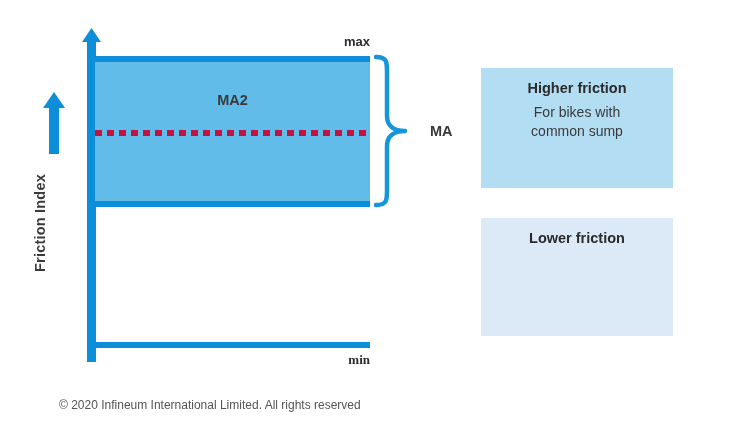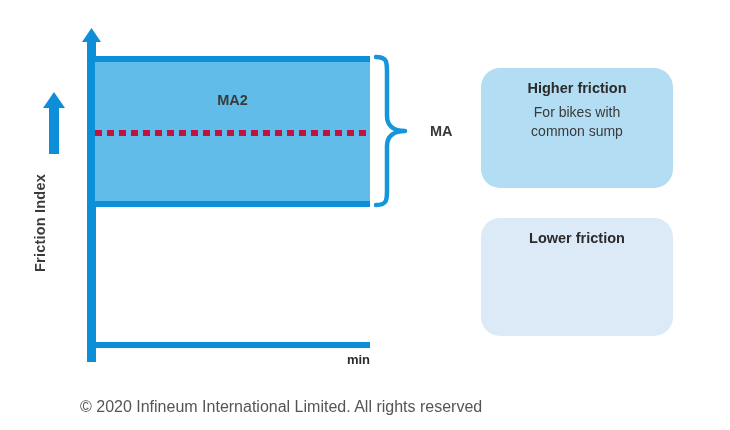--- a/index.html
+++ b/index.html
@@ -112,21 +112,21 @@
   
   .scale-label {
     position: absolute;
     width: 120px;
     text-align: right;
     font-size: 13px;
     font-weight: bold;
     color: #2b2b2b;
   }
   #label-max { left: 250px; top: 34px; }
-  #label-min { left: 250px; top: 352px; }
+  #label-min { left: 250px; top: 352px; font-family: Liberation Serif, serif; }
 
   
   .brace {
     position: absolute;
     left: 374px;
     top: 54px;
     width: 36px;
     height: 154px;
   }
   .brace-label {
@@ -139,21 +139,20 @@
   }
 
   
   .callout {
     position: absolute;
     left: 481px;
     width: 192px;
     box-sizing: border-box;
     padding: 12px 10px 10px;
     text-align: center;
-    border-radius: 19px;
   }
   #callout-higher {
     top: 68px;
     height: 120px;
     background: #b3ddf2;
   }
   #callout-lower {
     top: 218px;
     height: 118px;
     background: #dceaf8;
@@ -168,23 +167,22 @@
     font-size: 14px;
     line-height: 19px;
     color: #3a3a3a;
   }
 
   
   #copyright {
     position: absolute;
     left: 59px;
     top: 398px;
-    font-size: 16px;
+    font-size: 12px;
     color: #555555;
-    margin-left: 21px;
   }
 </style>
 </head>
 <body>
 
 <div id="stage">
 
   <div class="axis-arrow">
     <svg width="28" height="62" viewBox="0 0 28 62" xmlns="http://www.w3.org/2000/svg">
       <polygon points="14,0 25,16 19,16 19,62 9,62 9,16 3,16" fill="#0c8ed9"></polygon>
@@ -205,20 +203,21 @@
 
 
   <div style="position:absolute;left:95px;top:136px;width:275px;height:65px;background:#b3ddf2;z-index:-1"></div>
 
   <div class="rule" id="rule-top"></div>
   <div class="rule" id="rule-mid"></div>
   <div class="rule" id="rule-bottom"></div>
 
   <div id="dotted-sep"></div>
 
+  <div class="scale-label" id="label-max">max</div>
   <div class="scale-label" id="label-min">min</div>
 
   <div class="brace">
     <svg width="36" height="154" viewBox="0 0 36 154" xmlns="http://www.w3.org/2000/svg">
       <path d="M2,3 C13,3 13,8 13,18 L13,62 C13,72 20,77 31,77
                C20,77 13,82 13,92 L13,136 C13,146 13,151 2,151" fill="none" stroke="#1596dc" stroke-width="4.5" stroke-linecap="round" stroke-linejoin="round"></path>
     </svg>
   </div>
   <div class="brace-label">MA</div>
 

